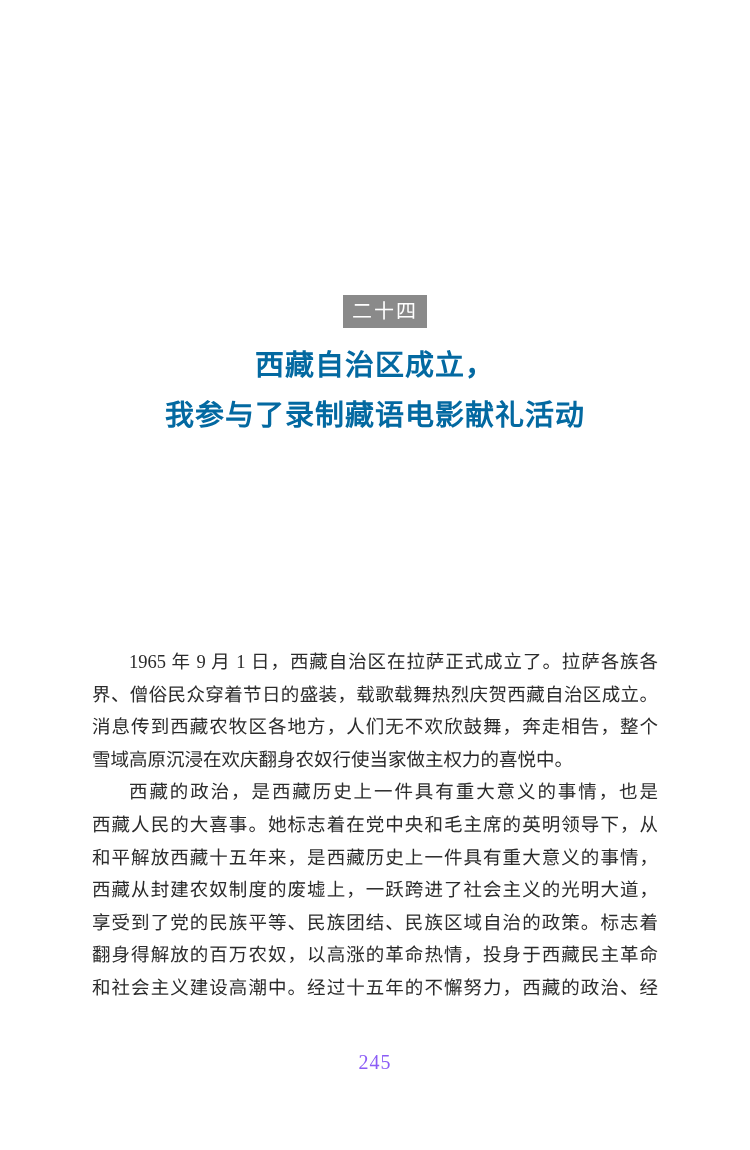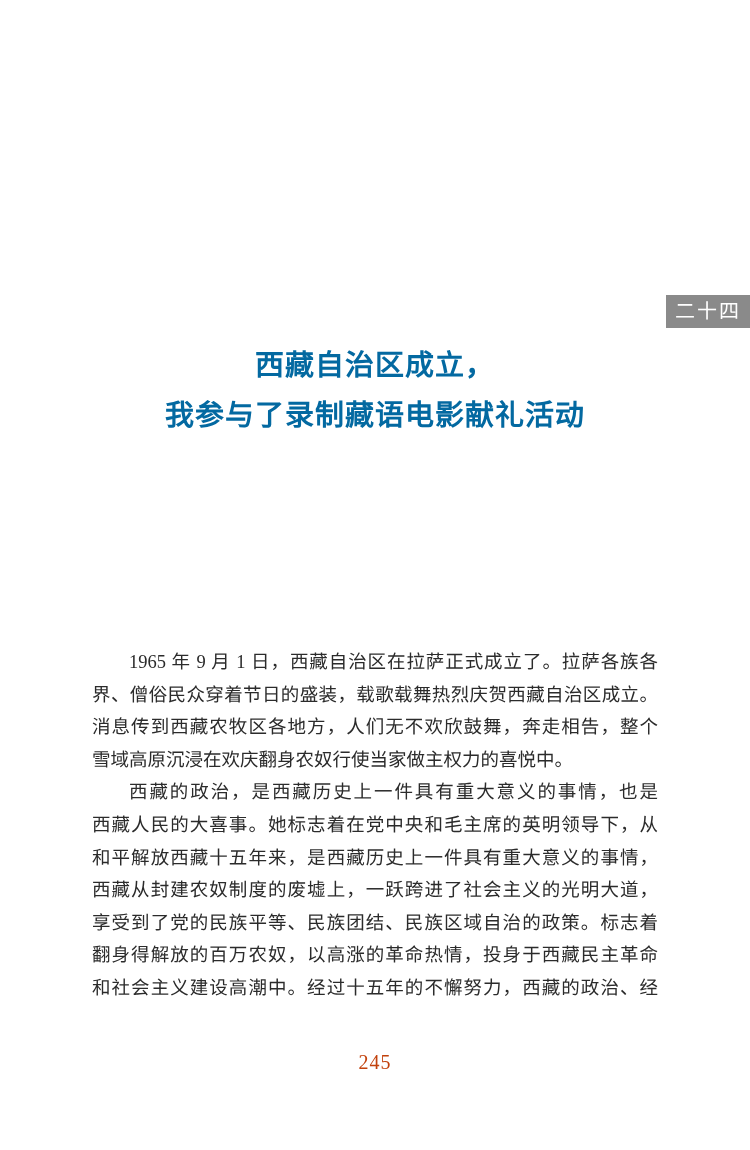--- a/index.html
+++ b/index.html
@@ -14,21 +14,21 @@
     background: #ffffff;
     overflow: hidden;
     font-family: "Liberation Serif", "DejaVu Serif", serif;
     color: #1f1f1f;
   }
   .badge-row {
     position: absolute;
     top: 295px;
     left: 0;
     right: 0;
-    text-align: right;
+    text-align: center;
     margin-left: 20px;
   }
   .chapter-badge {
     display: inline-block;
     background: #8a8a8a;
     color: #ffffff;
     font-size: 20px;
     line-height: 23px;
     padding: 5px 9px;
     letter-spacing: 2px;
@@ -65,21 +65,21 @@
   .line.indent {
     text-indent: 2em;
   }
   .page-number {
     position: absolute;
     top: 1051px;
     left: 0;
     right: 0;
     text-align: center;
     font-size: 20px;
-    color: #c2410c;
+    color: #8b5cf6;
     letter-spacing: 1px;
   }
 </style>
 </head>
 <body>
 
 <div class="page">
 
   <div class="badge-row">
     <span class="chapter-badge">二十四</span>

